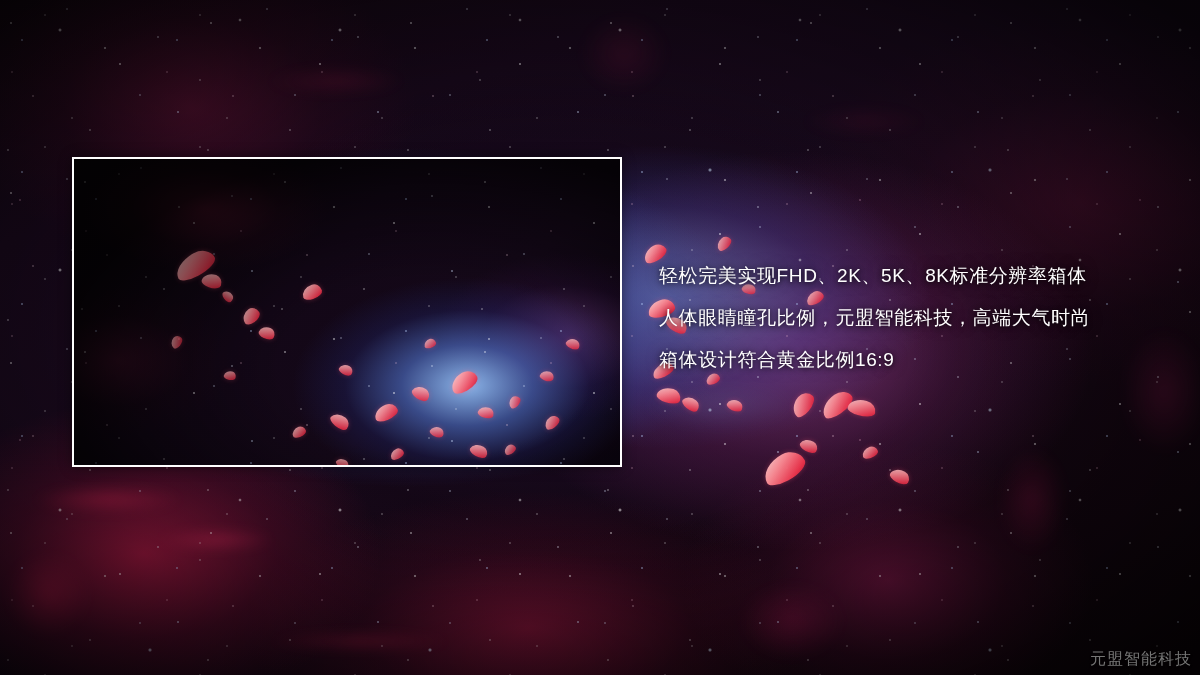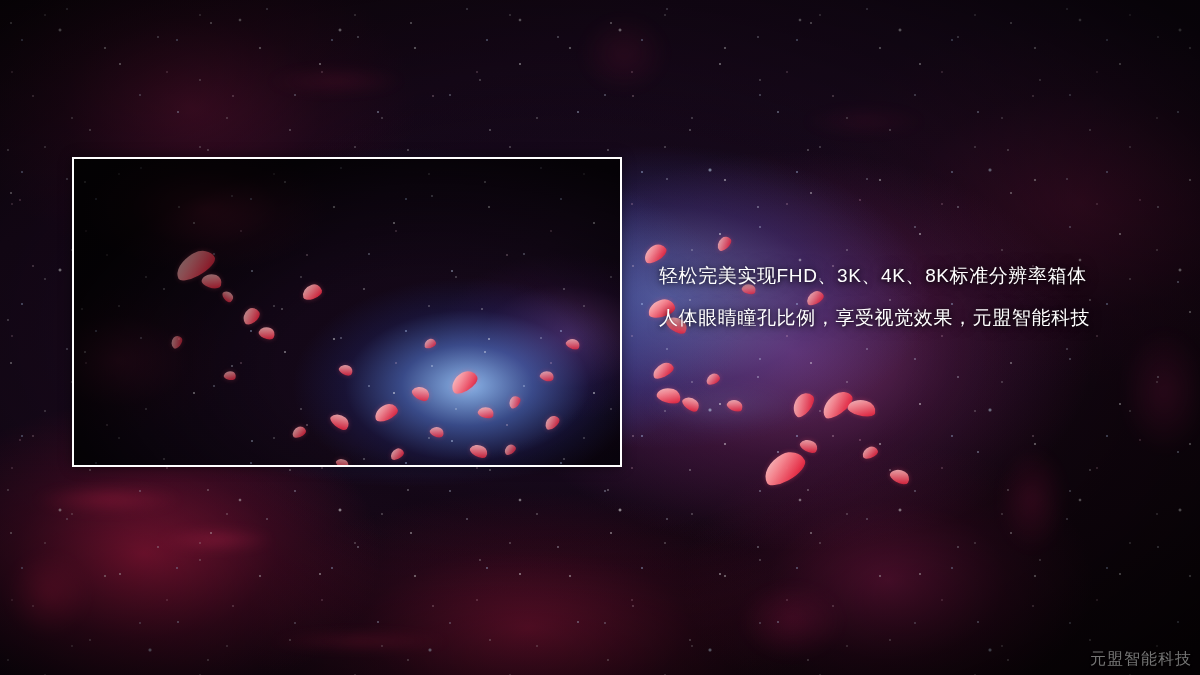--- a/index.html
+++ b/index.html
@@ -274,19 +274,20 @@
         <div class="petal" style="left: 492px; top: 180px; width: 14px; height: 10px; transform: rotate(28deg); opacity: 0.8;"></div>
         <div class="petal" style="left: 350px; top: 180px; width: 12px; height: 9px; transform: rotate(-15deg); opacity: 0.78;"></div>
         <div class="petal" style="left: 262px; top: 300px; width: 13px; height: 9px; transform: rotate(35deg); opacity: 0.78;"></div>
         <div class="petal" style="left: 430px; top: 286px; width: 12px; height: 9px; transform: rotate(-30deg); opacity: 0.76;"></div>
       </div>
     <div class="frame-vignette"></div>
   </div>
 
 
   <div id="body-copy">
-    <div class="line">轻松完美实现FHD、3K、4K、8K标准分辨率箱体</div>
-    <div class="line">人体眼睛瞳孔比例，享受视觉效果，元盟智能科技</div>
+    <div class="line">轻松完美实现FHD、2K、5K、8K标准分辨率箱体</div>
+    <div class="line">人体眼睛瞳孔比例，元盟智能科技，高端大气时尚</div>
+    <div class="line">箱体设计符合黄金比例16:9</div>
   </div>
 
   <div id="watermark">元盟智能科技</div>
 
 </div>
 
 </body></html>

